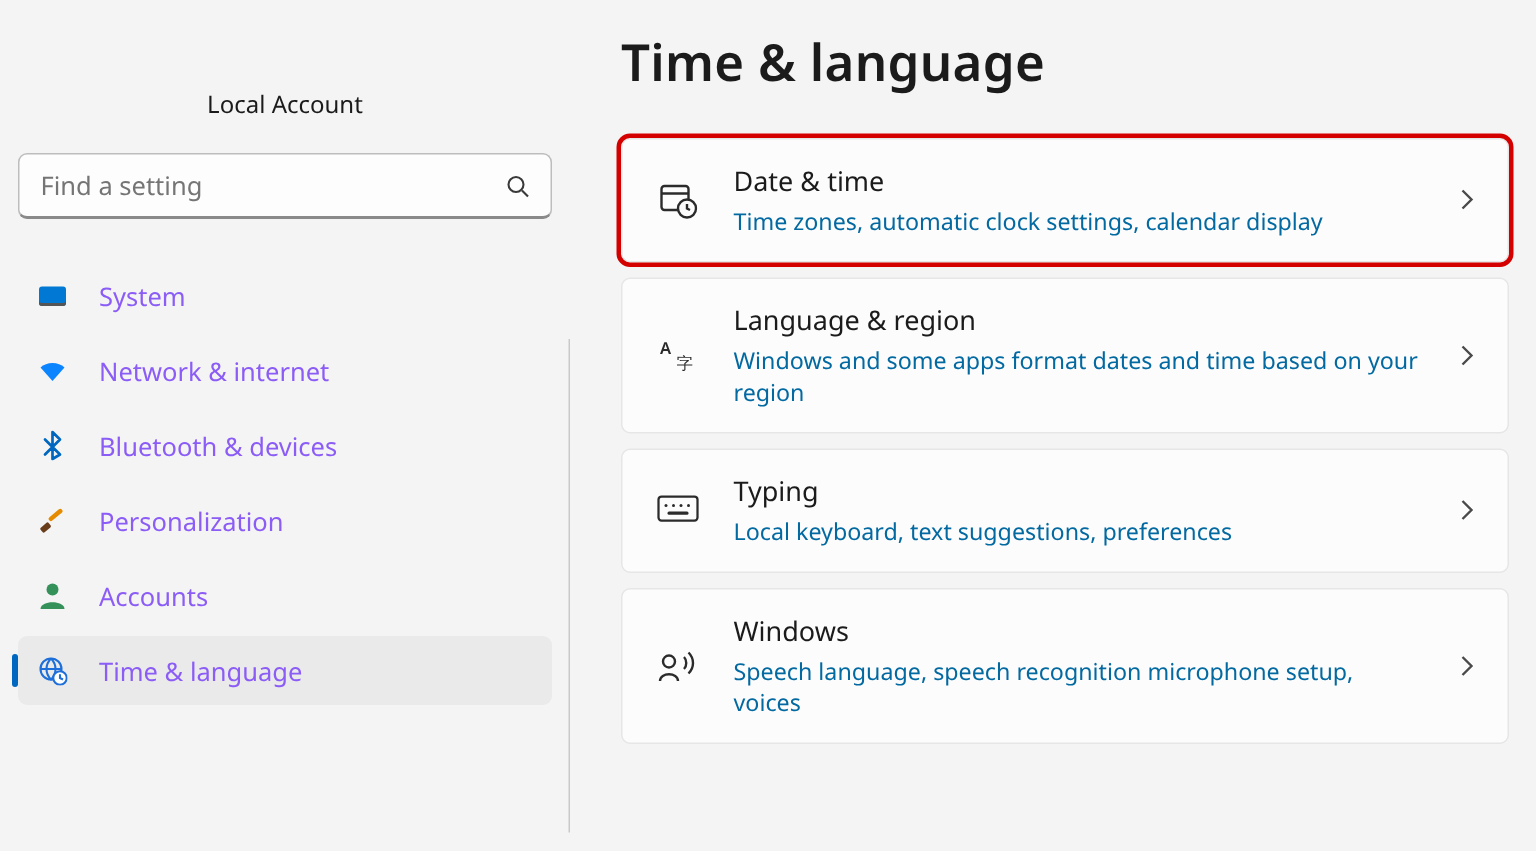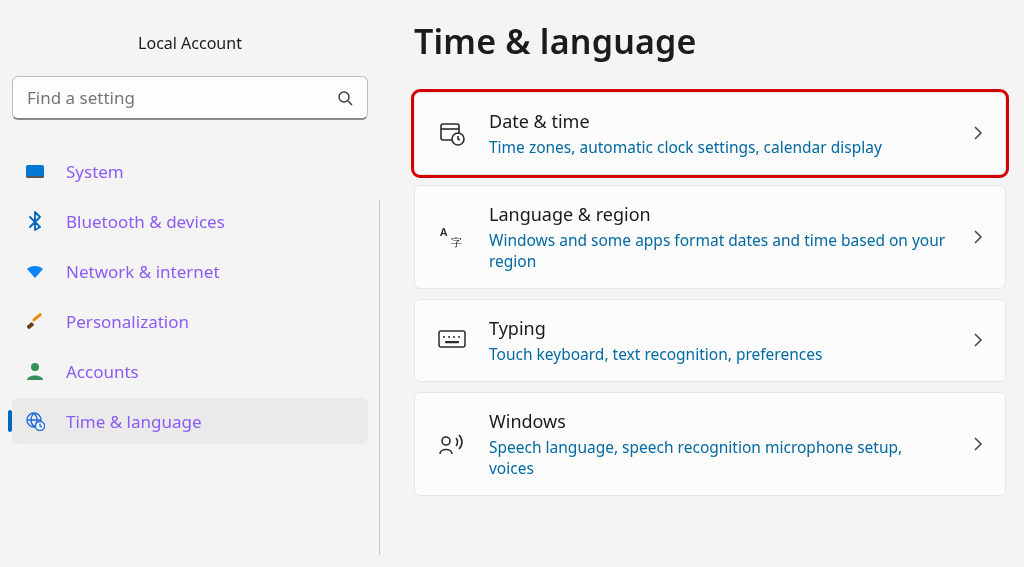--- a/index.html
+++ b/index.html
@@ -5,20 +5,21 @@
   * { box-sizing: border-box; margin: 0; padding: 0; font-family: "Segoe UI", "Segoe UI Variable", system-ui, sans-serif; }
   html, body { width: 1024px; height: 567px; background: #f4f4f4; color: #1b1b1b; overflow: hidden; }
 
   .app { display: flex; height: 100%; }
 
   
   .sidebar {
     width: 380px;
     padding: 14px 12px 0 12px;
     position: relative;
+    margin-top: 26px;
   }
   .account {
     margin: 18px 0 22px 0;
     text-align: center;
     font-size: 16px;
     color: #1b1b1b;
   }
   .search {
     display: flex;
     align-items: center;
@@ -148,34 +149,34 @@
 
       <div class="nav-item">
         <span class="nav-icon">
             <span class="i-system"></span>
           </span>
         <span>System</span>
       </div>
 
       <div class="nav-item">
         <span class="nav-icon">
+          <svg width="20" height="16" viewBox="0 0 20 16" fill="#0a84ff">
+            <path d="M10 15 L2 6 C6 2 14 2 18 6 Z"></path>
+          </svg>
+        </span>
+        <span>Network &amp; internet</span>
+      </div>
+
+      <div class="nav-item">
+        <span class="nav-icon">
           <svg width="16" height="20" viewBox="0 0 12 20" fill="none" stroke="#0067c0" stroke-width="1.8" stroke-linejoin="round" stroke-linecap="round">
             <path d="M6 1 L11 6 L6 11 L6 1 M6 11 L11 16 L6 19 L6 11 M1 6 L6 11 M1 16 L6 11"></path>
           </svg>
         </span>
         <span>Bluetooth &amp; devices</span>
-      </div>
-
-      <div class="nav-item">
-        <span class="nav-icon">
-          <svg width="20" height="16" viewBox="0 0 20 16" fill="#0a84ff">
-            <path d="M10 15 L2 6 C6 2 14 2 18 6 Z"></path>
-          </svg>
-        </span>
-        <span>Network &amp; internet</span>
       </div>
 
       <div class="nav-item">
         <span class="nav-icon">
           <svg width="20" height="20" viewBox="0 0 20 20">
             <rect x="2" y="13" width="7" height="4" rx="1" fill="#6a3d1a" transform="rotate(-40 5 15)"></rect>
             <rect x="7" y="5" width="11" height="3" rx="1.4" fill="#e68a00" transform="rotate(-40 12 7)"></rect>
           </svg>
         </span>
         <span>Personalization</span>
@@ -258,21 +259,21 @@
             <rect x="1" y="1" width="26" height="16" rx="2"></rect>
             <circle cx="6" cy="7" r="1" fill="#2b2b2b" stroke="none"></circle>
             <circle cx="11" cy="7" r="1" fill="#2b2b2b" stroke="none"></circle>
             <circle cx="16" cy="7" r="1" fill="#2b2b2b" stroke="none"></circle>
             <circle cx="21" cy="7" r="1" fill="#2b2b2b" stroke="none"></circle>
             <rect x="7" y="11" width="14" height="2.2" rx="1" fill="#2b2b2b" stroke="none"></rect>
           </svg>
         </span>
         <div class="body">
           <div class="title">Typing</div>
-          <div class="sub">Touch keyboard, text recognition, preferences</div>
+          <div class="sub">Local keyboard, text suggestions, preferences</div>
         </div>
         <span class="chev">
           <svg width="10" height="16" viewBox="0 0 10 16" fill="none" stroke="#4a4a4a" stroke-width="1.6">
               <path d="M2 2 L8 8 L2 14"></path>
             </svg>
         </span>
       </div>
 
       <div class="card">
         <span class="lead-icon">

